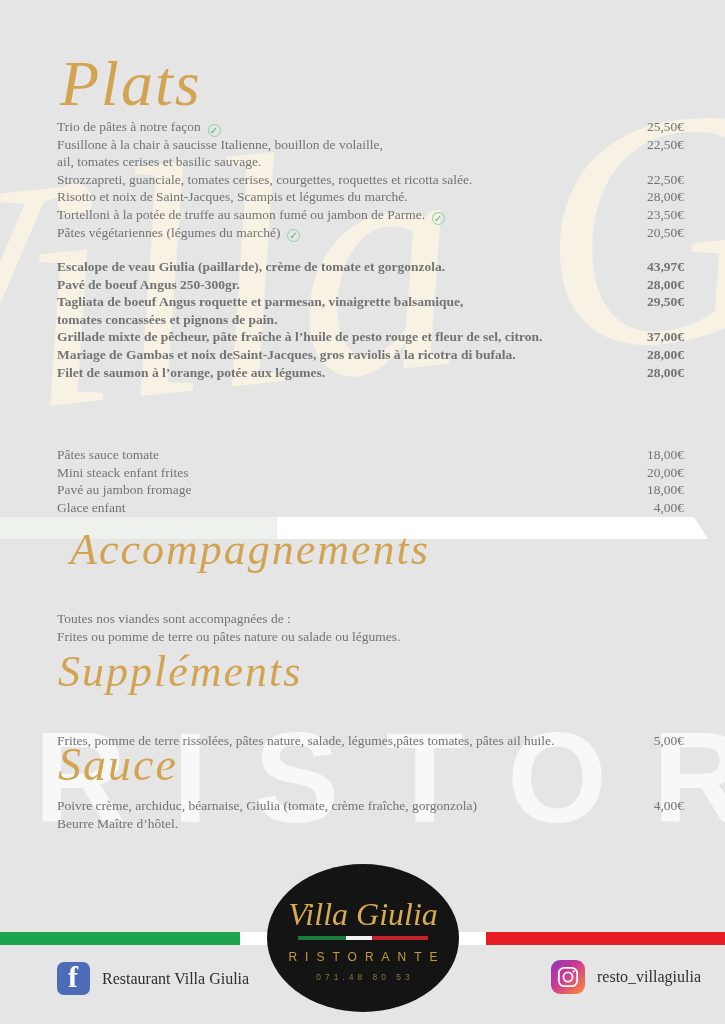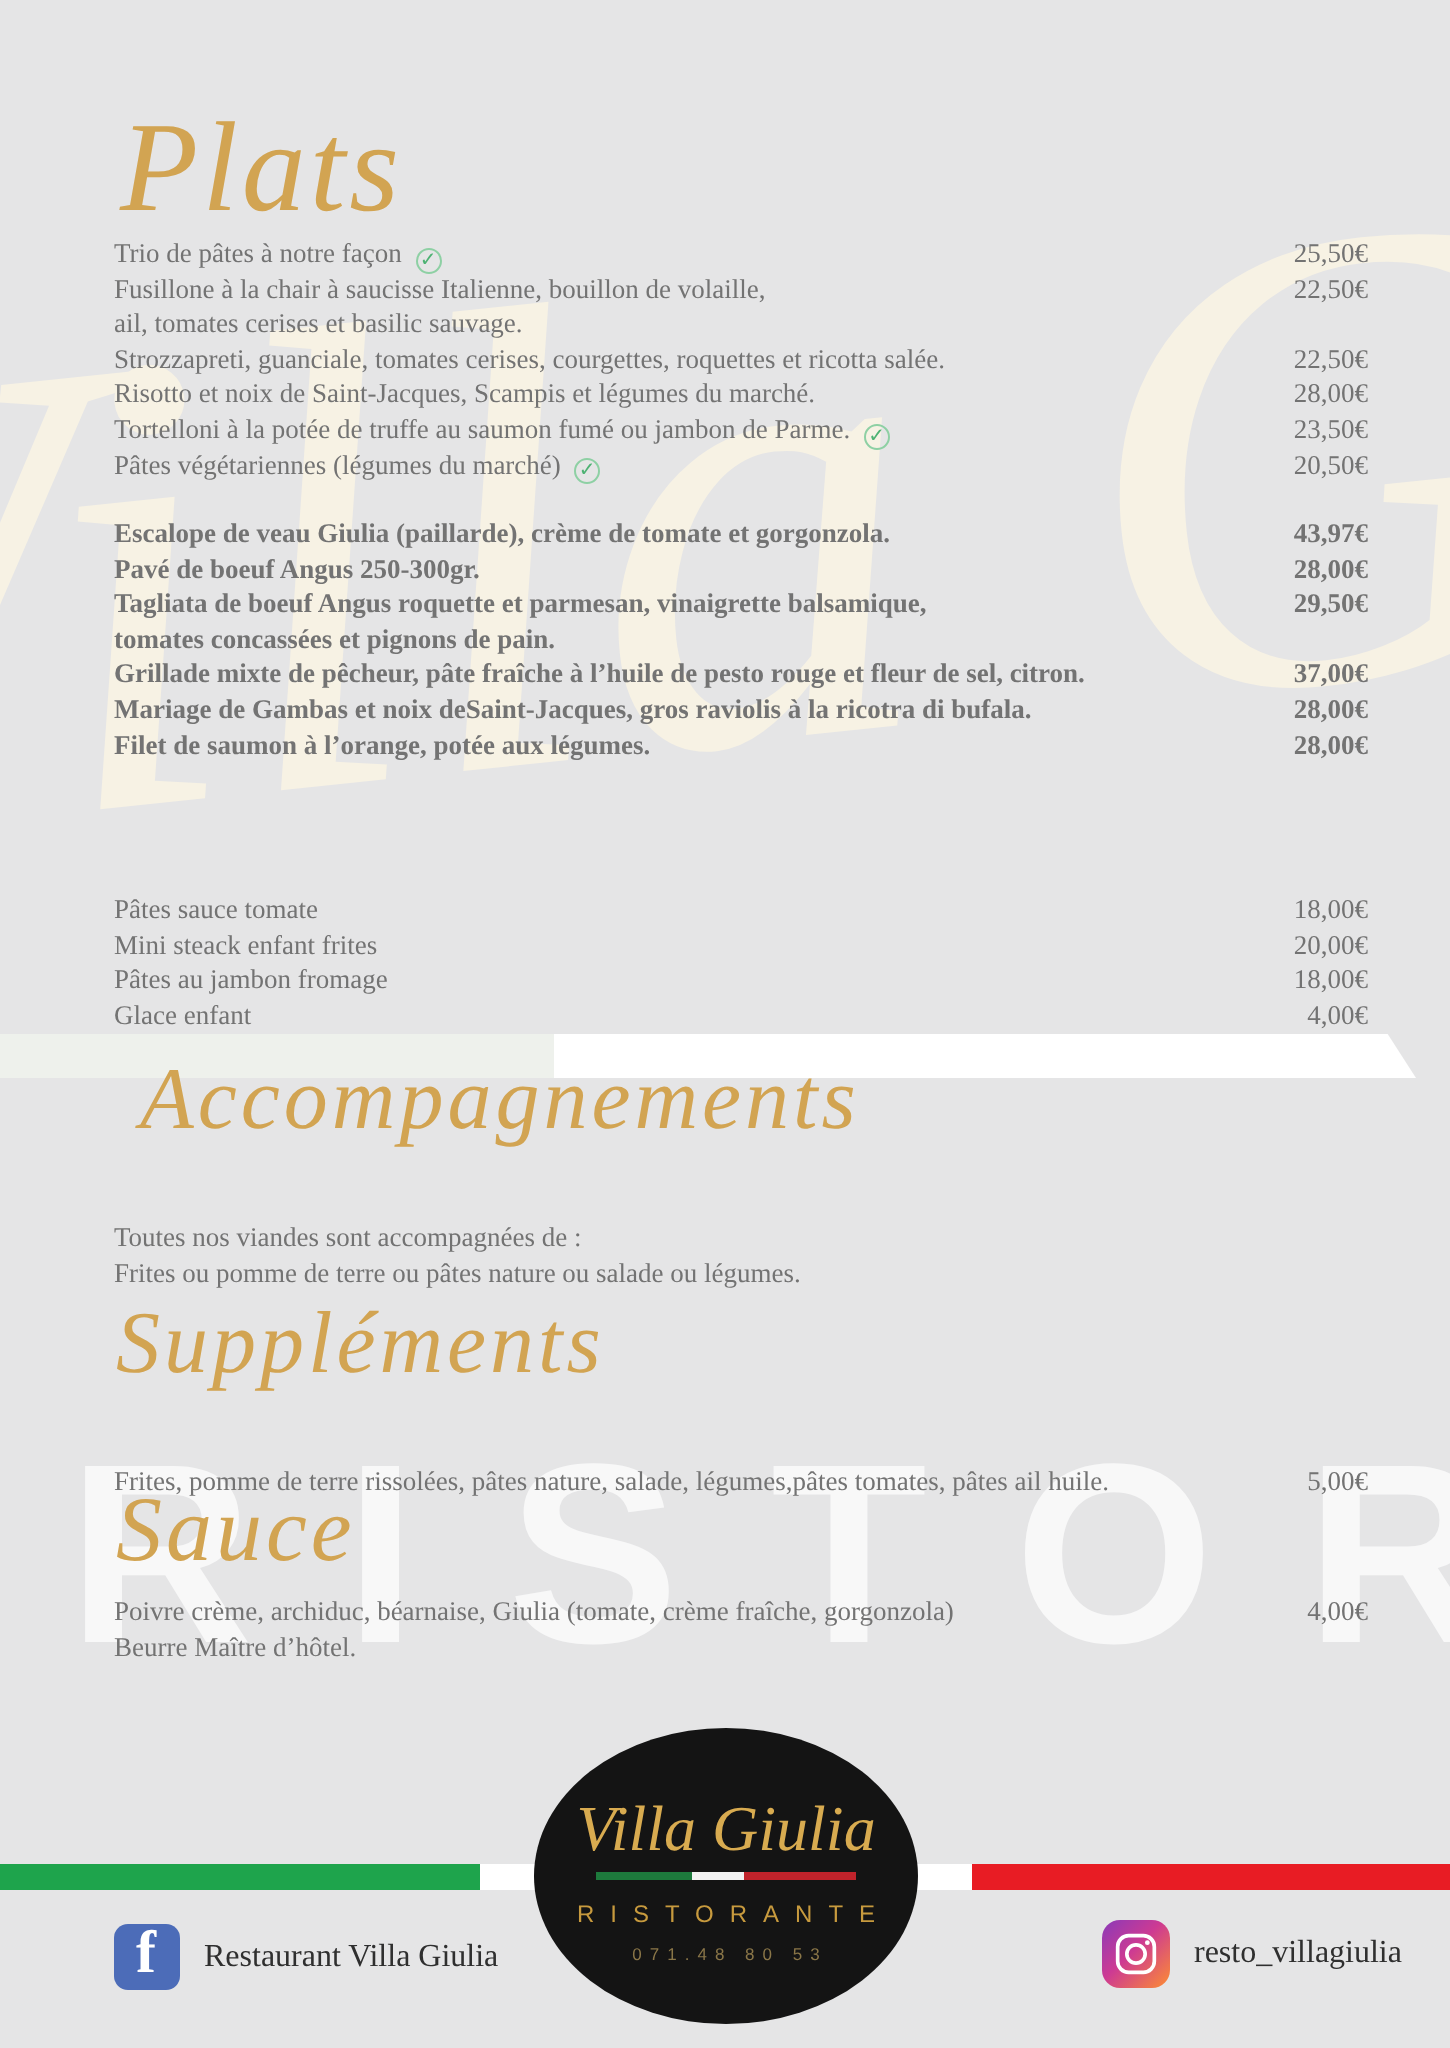--- a/index.html
+++ b/index.html
@@ -275,21 +275,21 @@
       <span class="nm">Pâtes sauce tomate</span>
       <span class="sp"></span>
       <span class="pr">18,00€</span>
     </div>
     <div class="row">
       <span class="nm">Mini steack enfant frites</span>
       <span class="sp"></span>
       <span class="pr">20,00€</span>
     </div>
     <div class="row">
-      <span class="nm">Pâtes au jambon fromage</span>
+      <span class="nm">Pavé au jambon fromage</span>
       <span class="sp"></span>
       <span class="pr">18,00€</span>
     </div>
     <div class="row">
       <span class="nm">Glace enfant</span>
       <span class="sp"></span>
       <span class="pr">4,00€</span>
     </div>
   </div>
 

